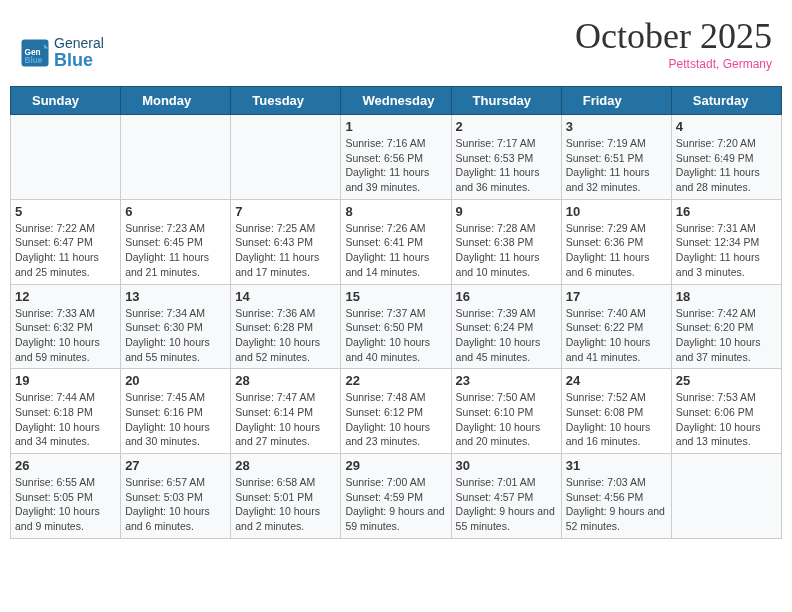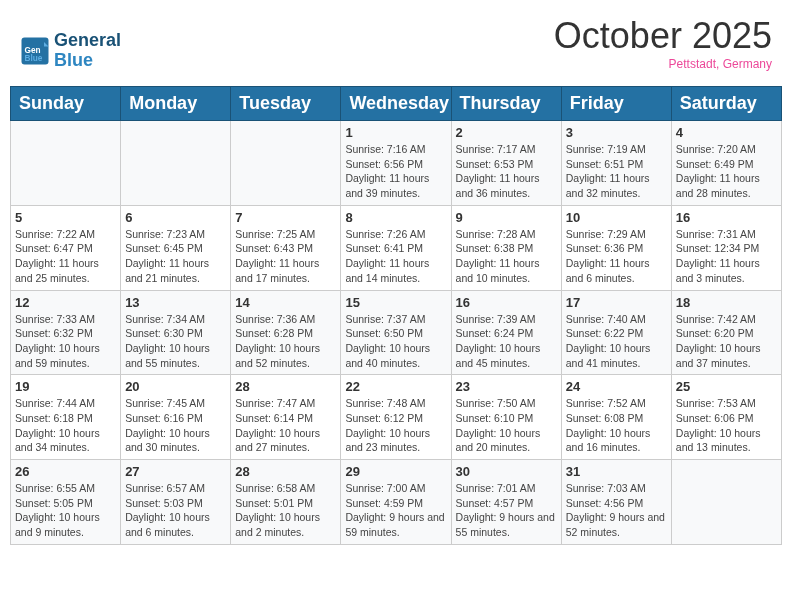--- a/index.html
+++ b/index.html
@@ -26,36 +26,37 @@
       height: 30px;
       margin-right: 4px;
     }
     .title-block {
       text-align: right;
     }
     .month-title {
       font-size: 36px;
       color: #333;
       font-weight: normal;
+      font-family: Liberation Serif, serif;
     }
     .location {
       font-size: 12px;
       color: #ec4899;
     }
     table {
       width: 100%;
       border-collapse: collapse;
       table-layout: fixed;
     }
     thead tr th {
       background-color: #2471a3;
       color: white;
-      font-size: 18px;
+      font-size: 13px;
       font-weight: bold;
-      padding: 6px 8px;
+      padding: 6px 21px;
       text-align: left;
       border: 1px solid #1a5276;
     }
     tbody tr td {
       vertical-align: top;
       font-size: 10.5px;
       color: #333;
       padding: 4px 4px;
       border: 1px solid #ccc;
       height: 80px;
@@ -84,21 +85,21 @@
 
 <div class="header">
   <div class="logo">
     <svg class="logo-icon" viewBox="0 0 40 40">
       <rect x="2" y="2" width="36" height="36" rx="4" fill="#2471a3"></rect>
       <text x="6" y="22" font-size="11" fill="white" font-weight="bold" font-family="Arial">Gen</text>
       <text x="6" y="33" font-size="11" fill="#5dade2" font-weight="bold" font-family="Arial">Blue</text>
       <polygon points="32,8 38,14 32,14" fill="#5dade2"></polygon>
     </svg>
     <div>
-      <div style="font-size:18px;font-weight:bold;color:#1a5276;line-height:1.1;">General</div>
+      <div style="font-size:14px;font-weight:normal;color:#1a5276;line-height:1.1;">General</div>
       <div style="font-size:18px;font-weight:bold;color:#2e86c1;line-height:1.1;">Blue</div>
     </div>
   </div>
   <div class="title-block">
     <div class="month-title">October 2025</div>
     <div class="location">Pettstadt, Germany</div>
   </div>
 </div>
 
 <table>

